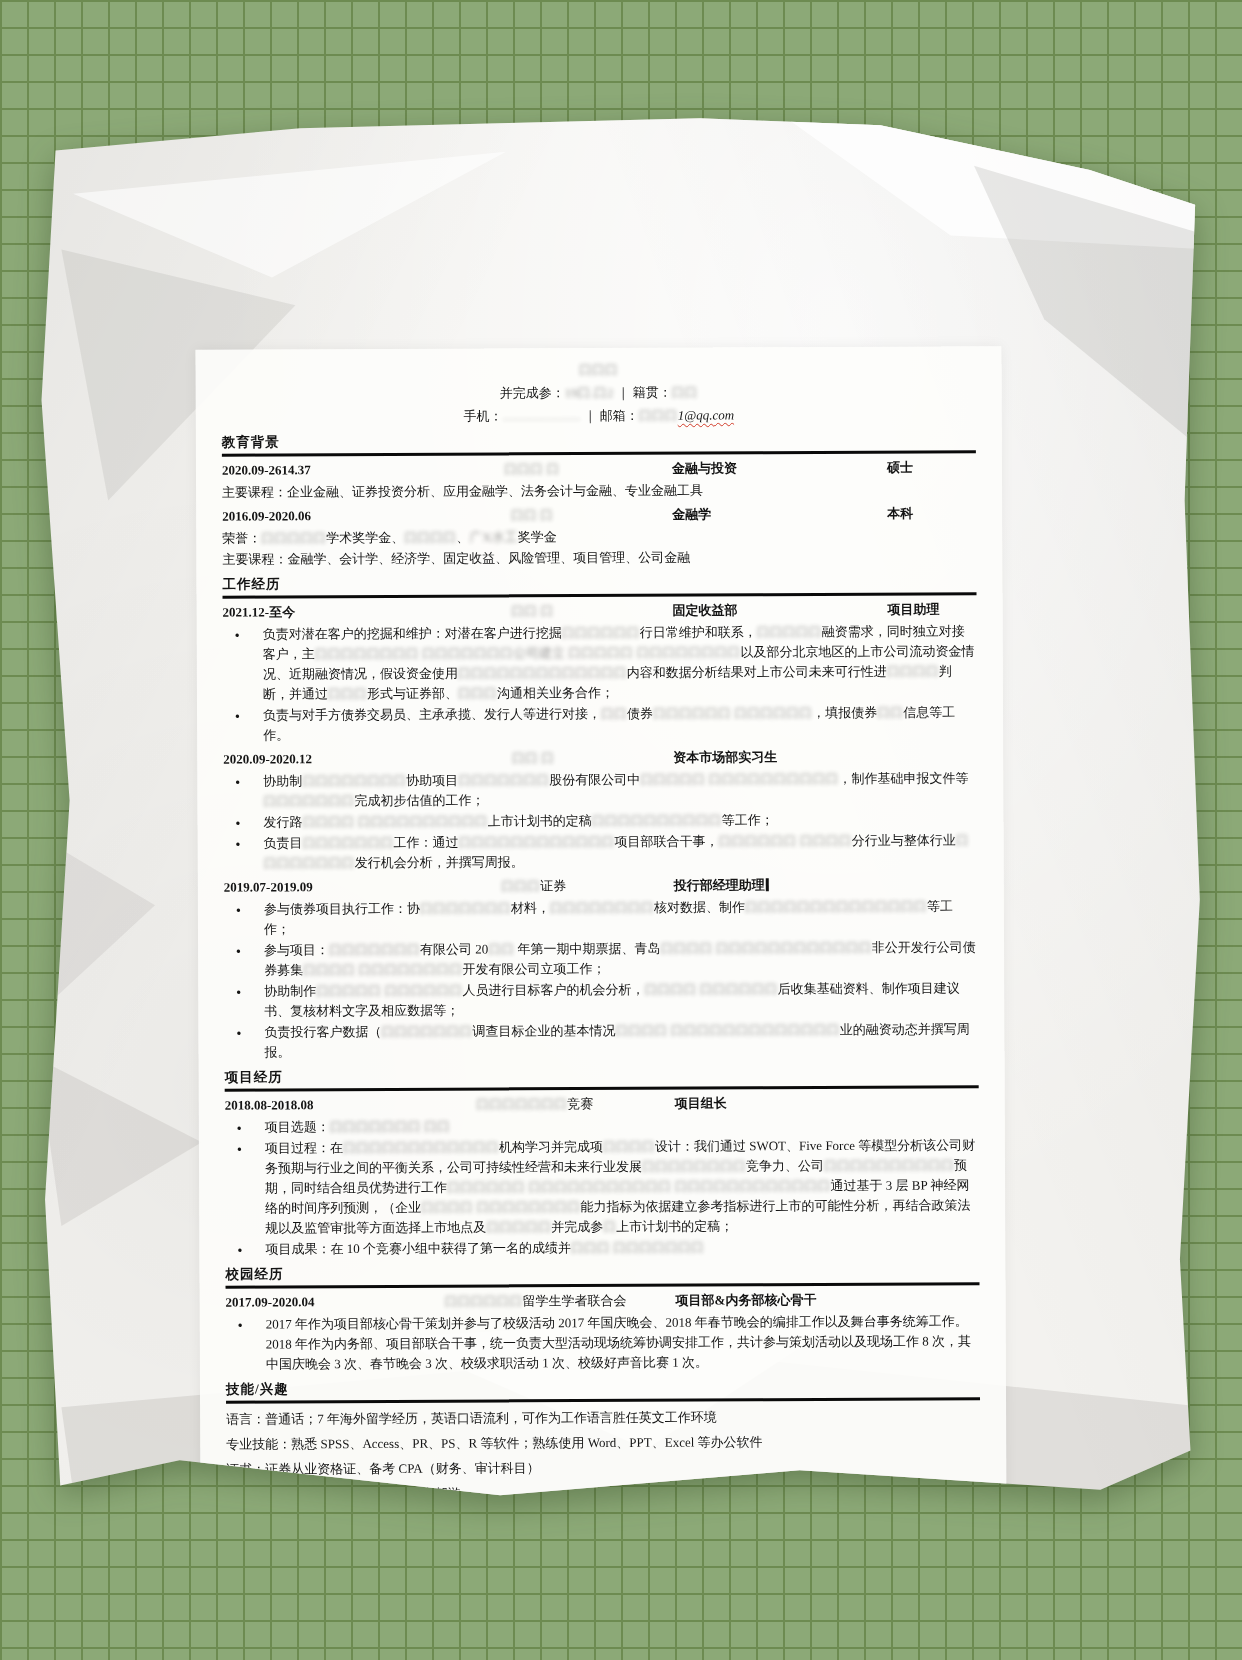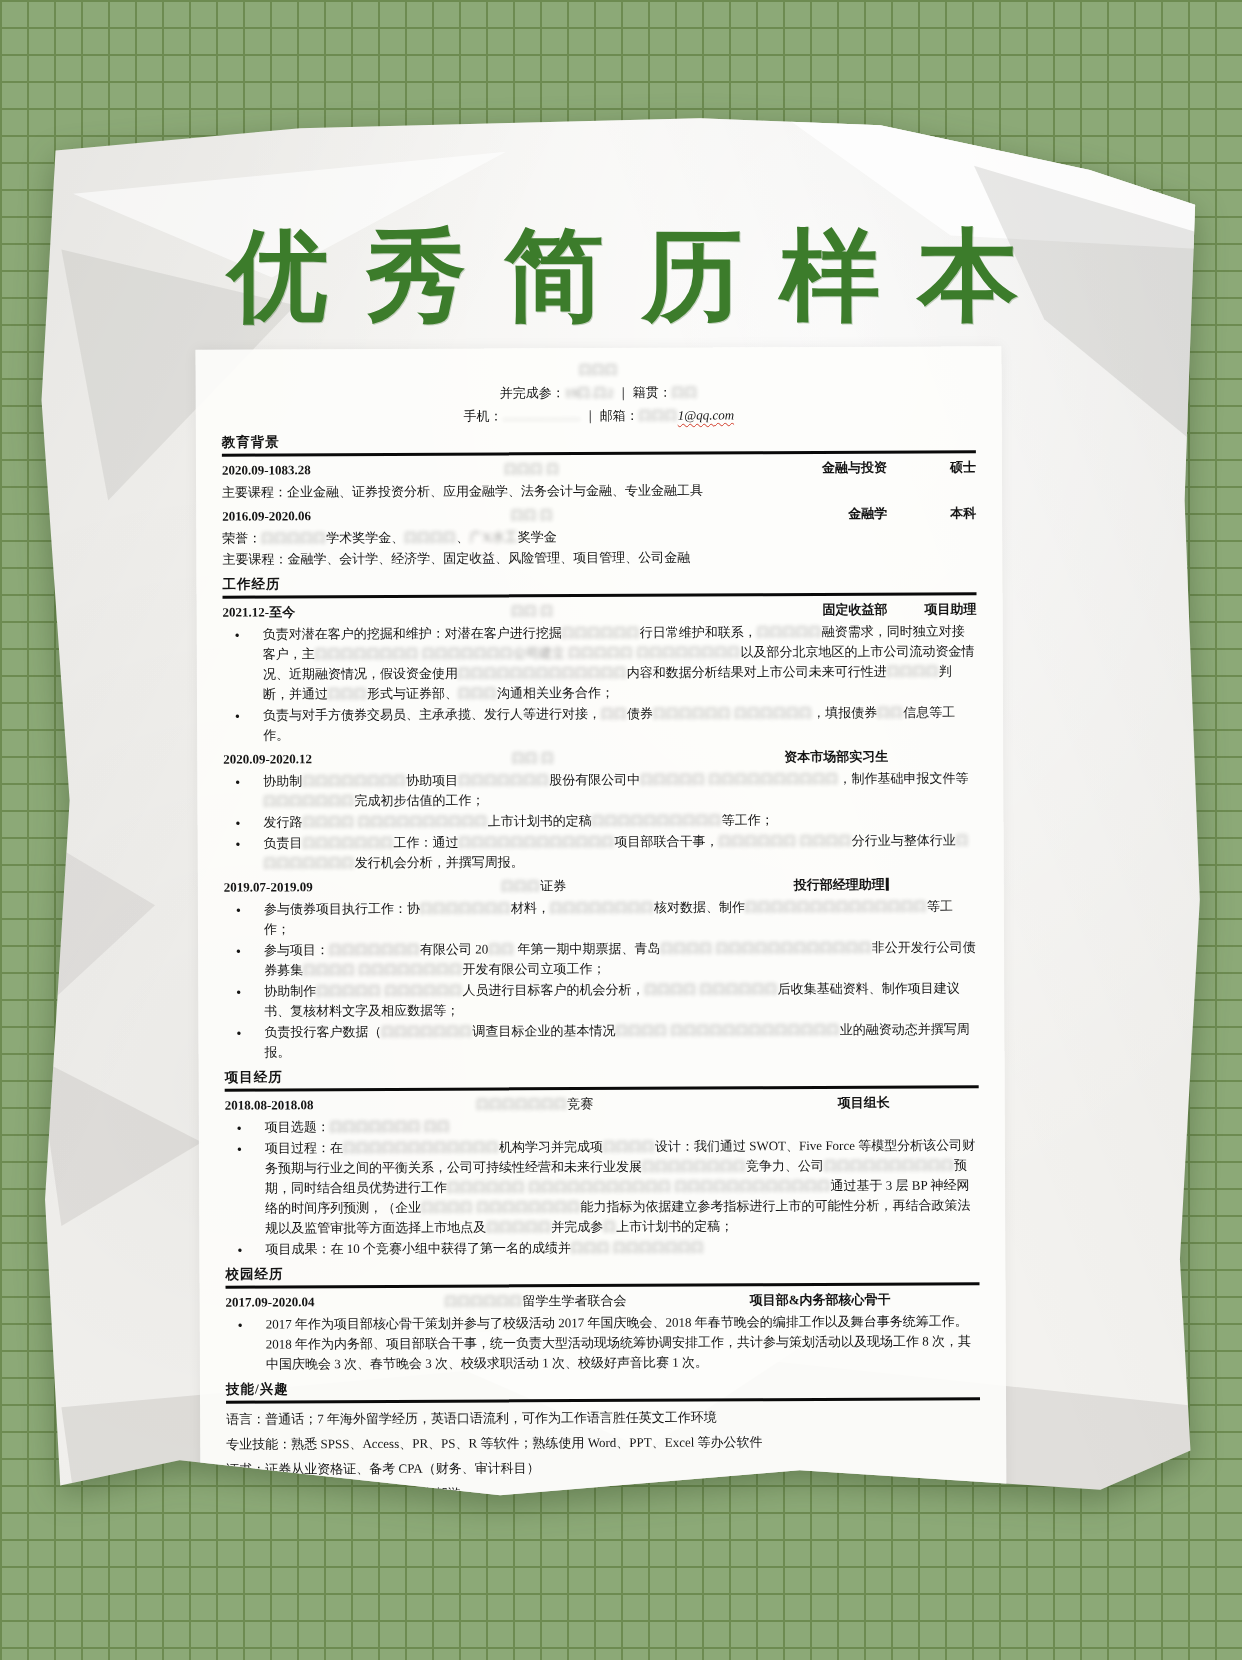--- a/index.html
+++ b/index.html
@@ -51,22 +51,22 @@
     color:#141414;font-size:13px;
   }
   .r-name{text-align:center;line-height:20px;min-height:20px;}
   .r-line{text-align:center;line-height:20px;margin:3px 0;}
   .sec-title{font-size:13.5px;font-weight:bold;letter-spacing:1px;
     border-bottom:3px solid #0a0a0a;padding-bottom:2px;margin:6px 0 4px 0;}
   .meta{display:grid;grid-template-columns:170px 280px 215px 1fr;
     align-items:baseline;line-height:20px;margin:4px 0 2px 0;}
   .meta .c1{font-weight:bold;}
   .meta .c2{text-align:center;}
-  .meta .c3{font-weight:bold;text-align:right;white-space:nowrap;}
-  .meta .c4{font-weight:bold;text-align:right;white-space:nowrap;}
+  .meta .c3{font-weight:bold;text-align:left;white-space:nowrap;}
+  .meta .c4{font-weight:bold;text-align:left;white-space:nowrap;}
   .line{line-height:20px;margin:1px 0;}
   .skill{line-height:24px;}
   .bullet{position:relative;padding-left:40px;}
   .bullet::before{content:"●";position:absolute;left:12px;top:1px;font-size:8px;}
   .lab{font-weight:normal;}
   .rd{filter:blur(2.3px);opacity:.45;}
   .sq{text-decoration:underline wavy #d23c2a;text-decoration-thickness:1px;text-underline-offset:3px;font-style:italic;}
   .cur{display:inline-block;width:3px;height:13px;background:#111;vertical-align:-2px;margin-left:1px;}
 </style>
 </head>
@@ -76,32 +76,31 @@
   <div class="paper">
     <div class="facet f1"></div>
     <div class="facet f2"></div>
     <div class="facet f3"></div>
     <div class="facet f4"></div>
     <div class="facet f5"></div>
     <div class="facet f6"></div>
     <div class="facet f7"></div>
     <div class="facet f8"></div>
 
-    <div class="poster-title">优秀简历样本</div>
 
     <div class="sheet">
       <div id="resume-header">
         <div class="r-name"><span class="rd">口口口</span></div>
       <div class="r-line"><span>并完成参：</span><span class="rd">19口.口2</span><span> ｜ 籍贯：</span><span class="rd">口口</span></div>
           <div class="r-line"><span>手机：</span><span class="rd">……………… </span><span> ｜ 邮箱：</span><span class="rd">口口口</span><span class="sq">1@qq.com</span></div>
         </div>
       <div id="resume-body">
           <div class="sec-title">教育背景</div>
           <div class="meta">
-            <span class="c1">2020.09-1083.28</span>
+            <span class="c1">2020.09-2614.37</span>
             <span class="c2"><span class="rd">口口口 口</span></span>
             <span class="c3"><span>金融与投资</span></span>
             <span class="c4"><span>硕士</span></span>
           </div>
           <div class="line"><span class="lab">主要课程：</span><span>企业金融、证券投资分析、应用金融学、法务会计与金融、专业金融工具</span></div>
           <div class="meta">
             <span class="c1">2016.09-2020.06</span>
             <span class="c2"><span class="rd">口口 口</span></span>
             <span class="c3"><span>金融学</span></span>
             <span class="c4"><span>本科</span></span>

